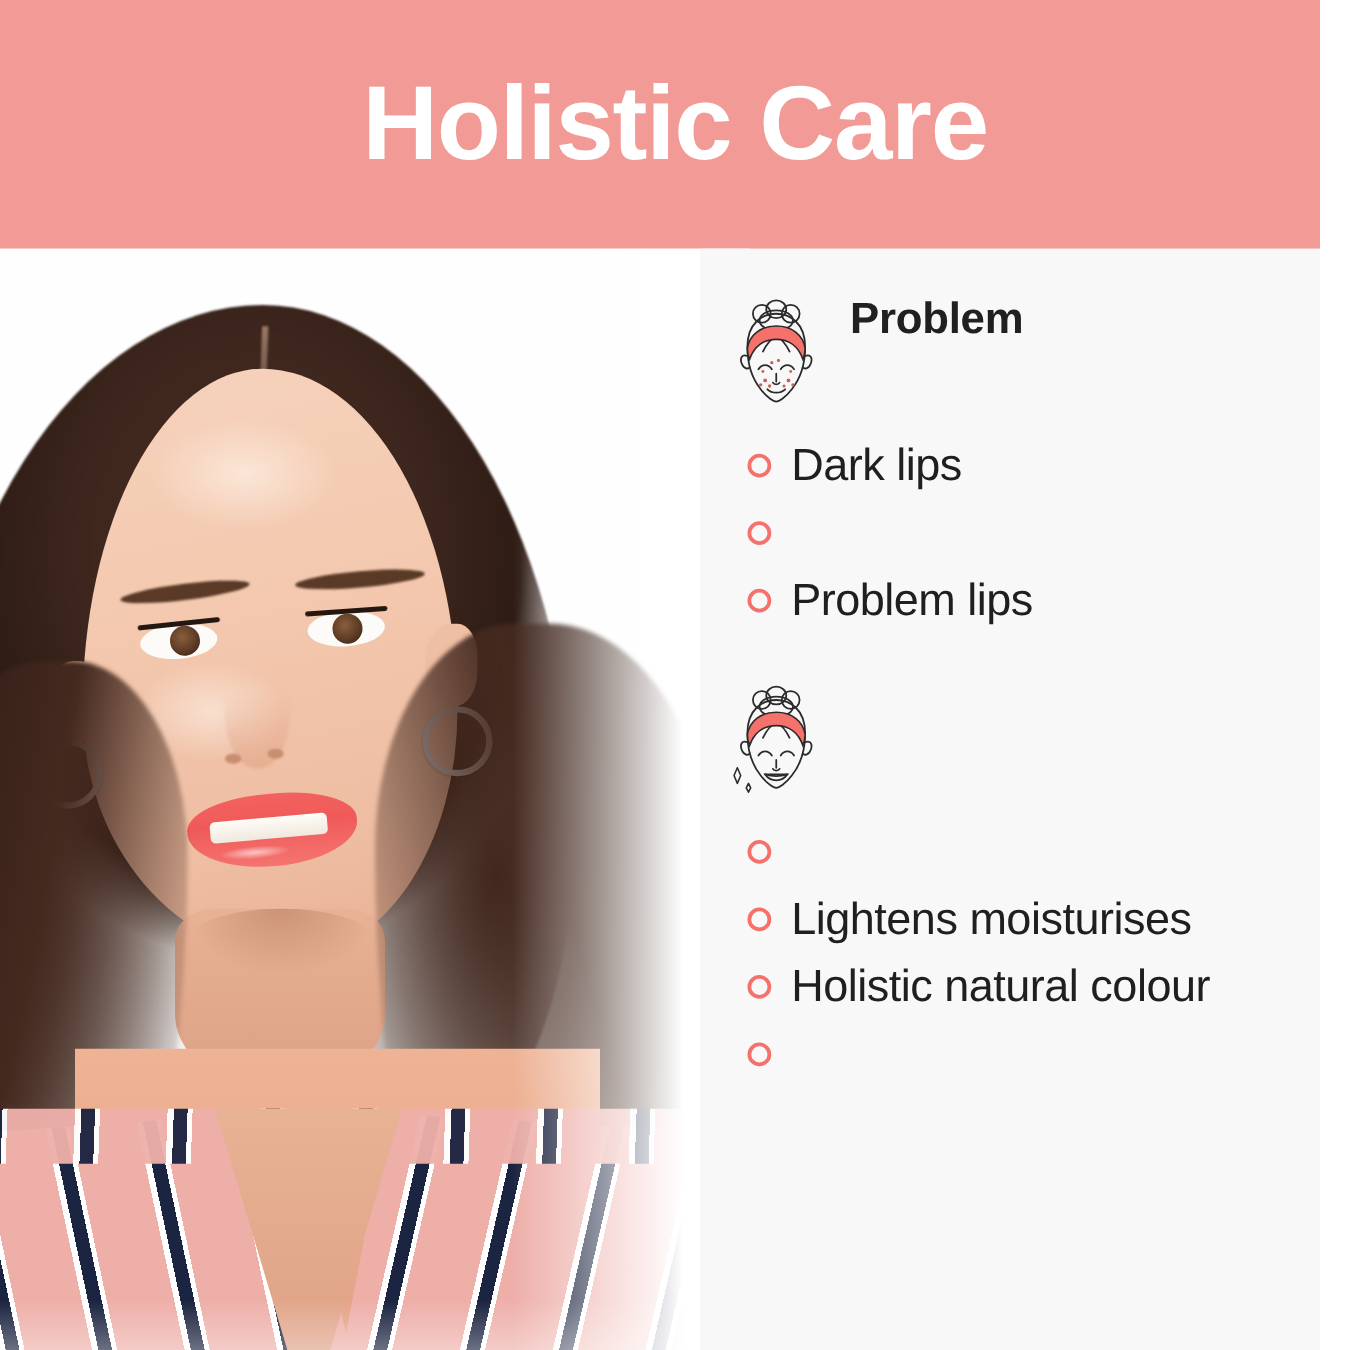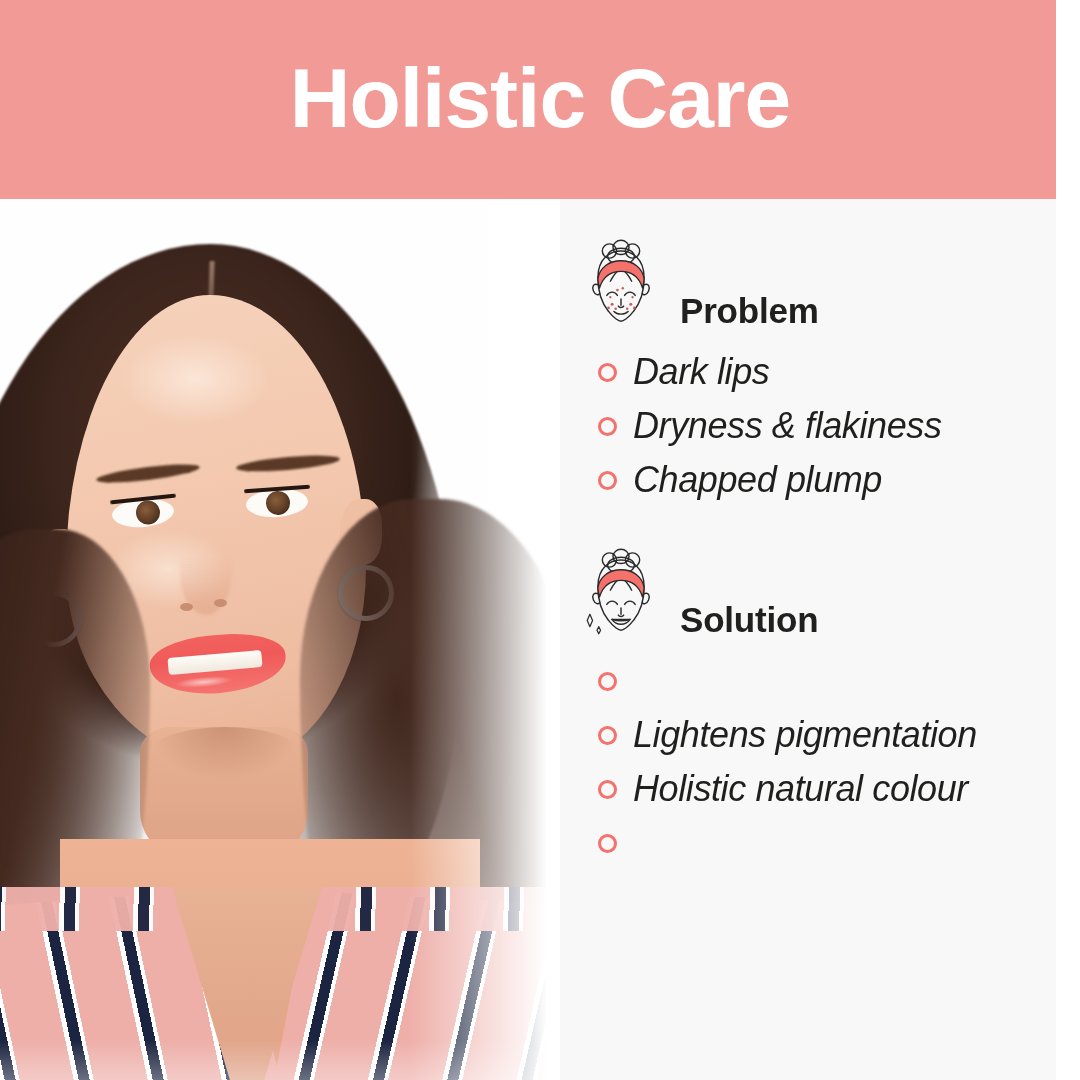--- a/index.html
+++ b/index.html
@@ -176,28 +176,28 @@
   
   .content-panel{
     position:absolute;left:560px;top:199px;width:520px;height:881px;
     background:#f8f8f8;
   }
 
   .section{position:absolute;left:0;width:520px;}
   .section-problem{top:36px;}
   .section-solution{top:345px;}
 
-  .section-head{display:flex;align-items:flex-end;gap:14px;height:96px;padding-left:16px;}
+  .section-head{display:flex;align-items:flex-start;gap:14px;height:96px;padding-left:16px;}
   .face-icon{width:90px;height:96px;flex:0 0 90px;position:relative;}
   .section-title{
     font-family:"Liberation Sans", sans-serif;
     font-size:35px;font-weight:bold;color:#20201f;letter-spacing:-.2px;
   }
 
-  .bullets{list-style:none;margin:0;padding:14px 0 0 38px;font-style:italic;}
+  .bullets{list-style:none;margin:0;padding:14px 0 0 38px;}
   .bullet-item{
     display:flex;align-items:center;gap:16px;
     height:54px;
   }
   .bullet-dot{
     flex:0 0 13px;width:13px;height:13px;border-radius:50%;
     border:3.5px solid #f4716c;background:transparent;
   }
   .bullet-text{
     font-family:"Liberation Sans", sans-serif;
@@ -305,25 +305,24 @@
         </span>
         <span class="section-title">Problem</span>
       </div>
       <ul class="bullets">
         <li class="bullet-item">
           <span class="bullet-dot"></span>
           <span class="bullet-text">Dark lips</span>
         </li>
         <li class="bullet-item">
           <span class="bullet-dot"></span>
-          <span class="bullet-text">Dryness &amp; flakiness</span>
-        </li>
-        <li class="bullet-item">
-          <span class="bullet-dot"></span>
-          <span class="bullet-text">Chapped plump</span>
+        </li>
+        <li class="bullet-item">
+          <span class="bullet-dot"></span>
+          <span class="bullet-text">Problem lips</span>
         </li>
       </ul>
     </div>
 
     <div class="section section-solution">
       <div class="section-head">
         <span class="face-icon">
           <svg viewBox="0 0 100 108" width="90" height="96" aria-hidden="true">
             <g fill="none" stroke="#2b2b2b" stroke-width="1.6" stroke-linecap="round">
               <ellipse cx="50" cy="14" rx="9" ry="8"></ellipse>
@@ -346,29 +345,28 @@
               <path d="M40 85 C45 92 55 92 60 85 Z"></path>
               <path d="M40 85 C47 87 53 87 60 85"></path>
             </g>
 
             <g fill="none" stroke="#2b2b2b" stroke-width="1.4" stroke-linejoin="round">
               <path d="M12 86 L15 79 L18 86 L15 93 Z"></path>
               <path d="M23 97 L25 93 L27 97 L25 101 Z"></path>
             </g>
           </svg>
         </span>
-        <span class="section-title">Solution</span>
       </div>
       <ul class="bullets">
         <li class="bullet-item">
           <span class="bullet-dot"></span>
         </li>
         <li class="bullet-item">
           <span class="bullet-dot"></span>
-          <span class="bullet-text">Lightens pigmentation</span>
+          <span class="bullet-text">Lightens moisturises</span>
         </li>
         <li class="bullet-item">
           <span class="bullet-dot"></span>
           <span class="bullet-text">Holistic natural colour</span>
         </li>
         <li class="bullet-item">
           <span class="bullet-dot"></span>
         </li>
       </ul>
     </div>

